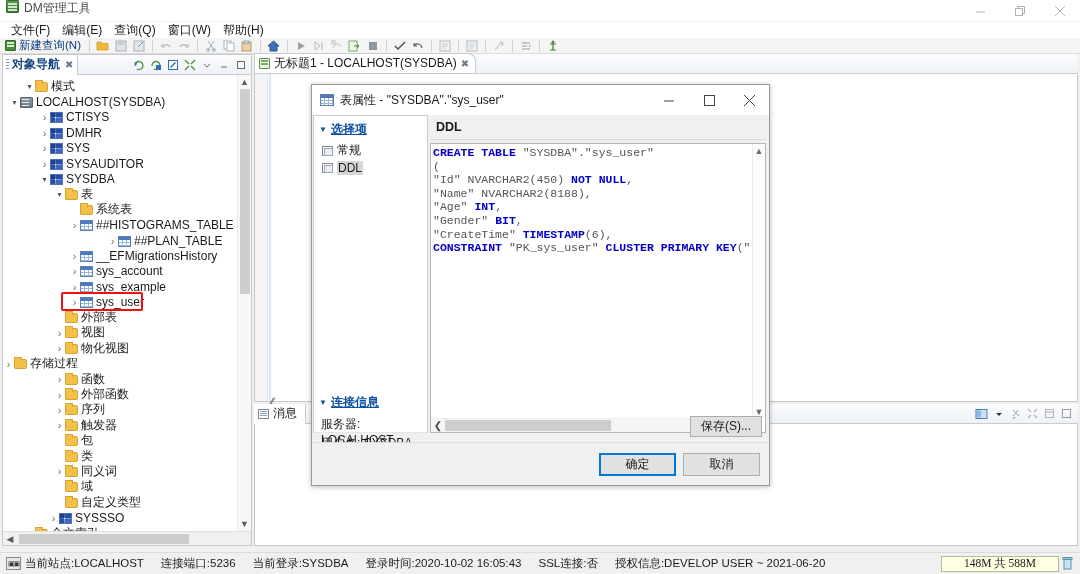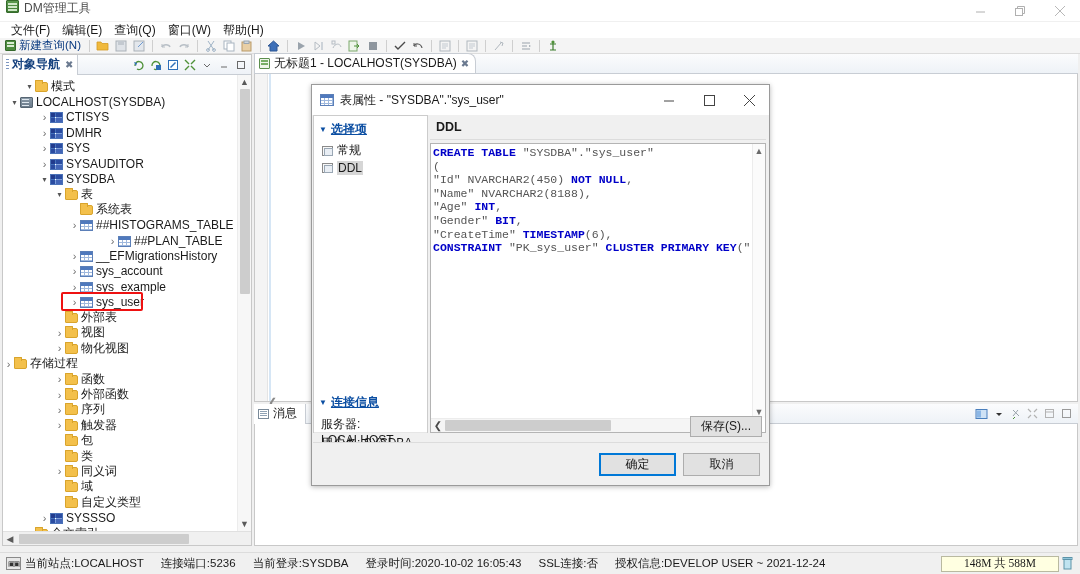--- a/index.html
+++ b/index.html
@@ -770,21 +770,21 @@
         <div class="tnode" style="padding-left: 51px;">
           <span class="arrow "></span>
           <span class="ico folder"></span>
           <span class="lbl">域</span>
         </div>
         <div class="tnode" style="padding-left: 51px;">
           <span class="arrow "></span>
           <span class="ico folder"></span>
           <span class="lbl">自定义类型</span>
         </div>
-        <div class="tnode" style="padding-left: 36px;">
+        <div class="tnode" style="padding-left: 45px;">
           <span class="arrow closed"></span>
           <span class="ico schema"></span>
           <span class="lbl">SYSSSO</span>
         </div>
         <div class="tnode" style="padding-left: 21px;">
           <span class="arrow closed"></span>
           <span class="ico folder"></span>
           <span class="lbl">全文索引</span>
         </div>
         <div class="sel-box" style="border-color: rgb(238, 17, 17); left: 58px; top: 217px; width: 82px; height: 19px;"></div>
@@ -946,21 +946,21 @@
     </div>
   </div>
 
   <div class="statusbar">
     <div class="sb-icon">▣▣</div>
     <div class="sb-item">当前站点:LOCALHOST</div>
     <div class="sb-item">连接端口:5236</div>
     <div class="sb-item">当前登录:SYSDBA</div>
     <div class="sb-item">登录时间:2020-10-02 16:05:43</div>
     <div class="sb-item">SSL连接:否</div>
-    <div class="sb-item">授权信息:DEVELOP USER ~ 2021-12-24</div>
+    <div class="sb-item">授权信息:DEVELOP USER ~ 2021-06-20</div>
     <div class="sb-mem">
       <div class="memfield">148M 共 588M</div>
       <div class="trashbtn">
         <svg width="11" height="13">
             <rect x="2" y="2" width="7" height="10" fill="#bfe3f0" stroke="#5c93a8"></rect>
             <rect x="1" y="0.5" width="9" height="2" fill="#8fc6da" stroke="#5c93a8"></rect>
           </svg>
       </div>
     </div>
   </div>

